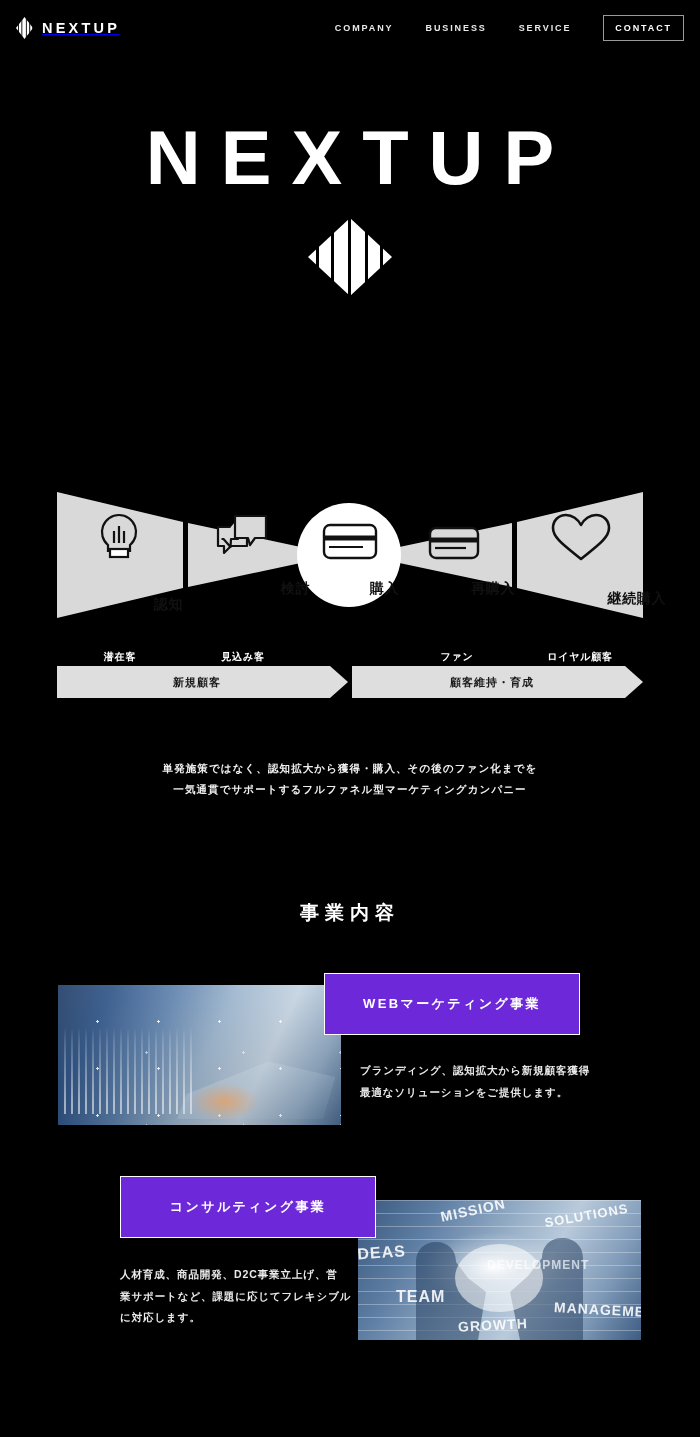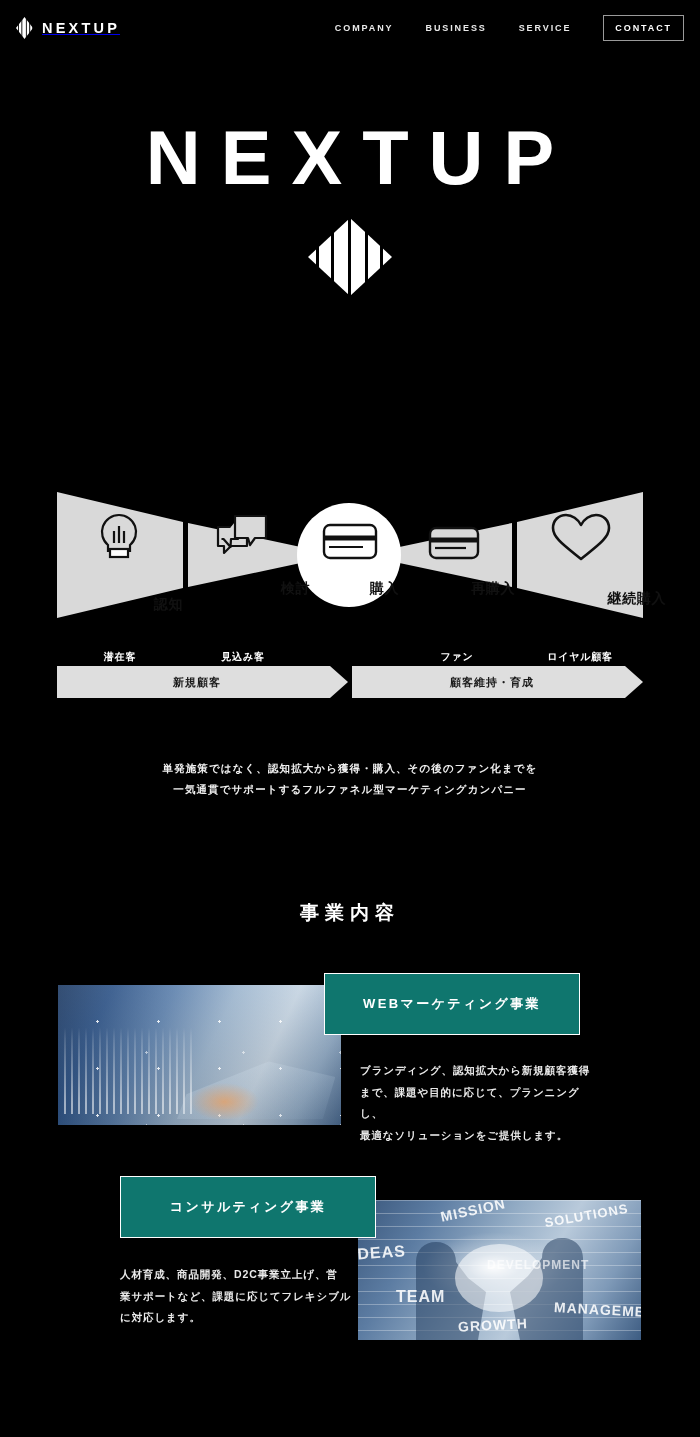--- a/index.html
+++ b/index.html
@@ -74,21 +74,21 @@
     position:absolute; top:900px; left:0; width:700px; text-align:center;
     font-size:19px; font-weight:700; letter-spacing:6px; color:#fff;
   }
 
   
   .biz { position:absolute; left:0; width:700px; }
   .biz-img {
     position:absolute; overflow:hidden; background:#0a1422;
   }
   .biz-box {
-    position:absolute; border:1px solid #ffffff; background:#0f766e;
+    position:absolute; border:1px solid #ffffff; background:#6d28d9;
     display:flex; align-items:center; justify-content:center;
   }
   .biz-box-text {
     font-size:13px; font-weight:700; letter-spacing:2.4px; color:#fff;
     white-space:nowrap;
   }
   .biz-desc {
     position:absolute; font-size:10.5px; line-height:2.05;
     letter-spacing:0.9px; color:#eaeaea; font-weight:600;
   }
@@ -288,21 +288,20 @@
         <div class="photo-a-dots"></div>
       </div>
     </div>
 
     <div class="biz-box" style="left:324px; top:973px; width:256px; height:62px;">
       <span class="biz-box-text">WEBマーケティング事業</span>
     </div>
 
     <div class="biz-desc" style="left:360px; top:1060px; width:240px;">
       <div>ブランディング、認知拡大から新規顧客獲得</div>
-      <div>まで、課題や目的に応じて、プランニングし、</div>
       <div>最適なソリューションをご提供します。</div>
     </div>
   </div>
 
   <div class="biz">
 
     <div class="biz-img" style="left:358px; top:1200px; width:283px; height:140px;">
       <div class="photo-b">
         <div class="photo-b-sil">
           <svg width="283" height="140" viewBox="0 0 283 140" preserveAspectRatio="none">

